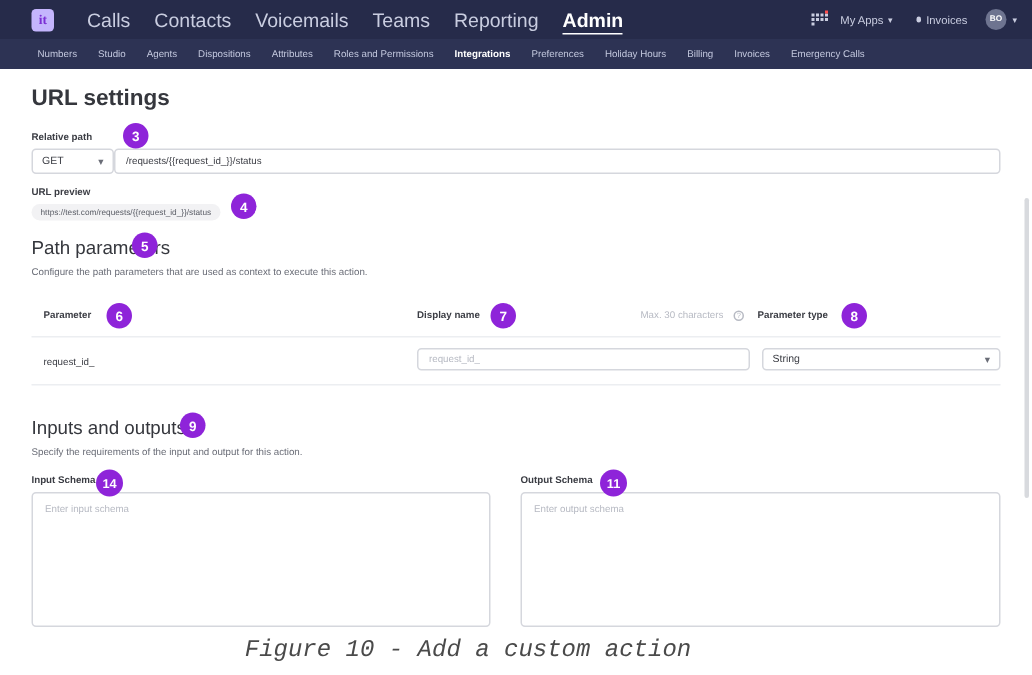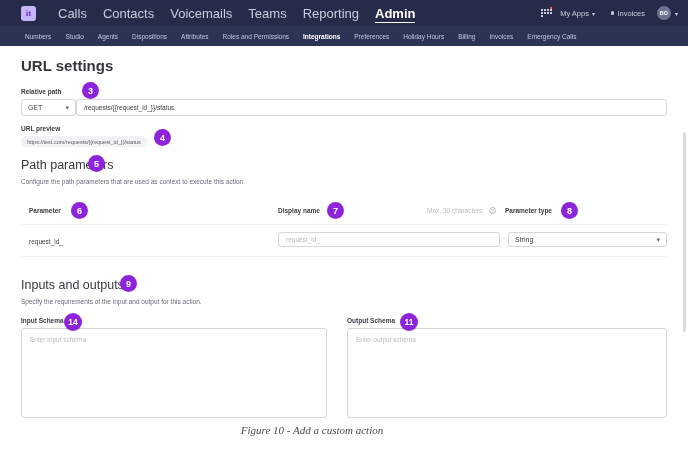--- a/index.html
+++ b/index.html
@@ -102,22 +102,22 @@
 
   
   .scrollbar {
     position:absolute; right:2px; top:132px; width:3px; height:200px;
     background:#d8dade; border-radius:2px;
   }
 
   
   .caption {
     position:absolute; left:0; top:424px; width:624px; text-align:center;
-    font-family:Liberation Serif, serif; font-style:italic;
-    font-size:11px; color:#4a4a4a;
+    font-family:Liberation Mono, monospace; font-style:italic;
+    font-size:16px; color:#4a4a4a;
   }
   .bottom-band { position:absolute; left:0; top:418px; width:688px; height:32px; background:#fff; }
 </style>
 </head>
 <body>
 
 <div class="page">
 
   <div class="topnav">
     <div class="logo">

